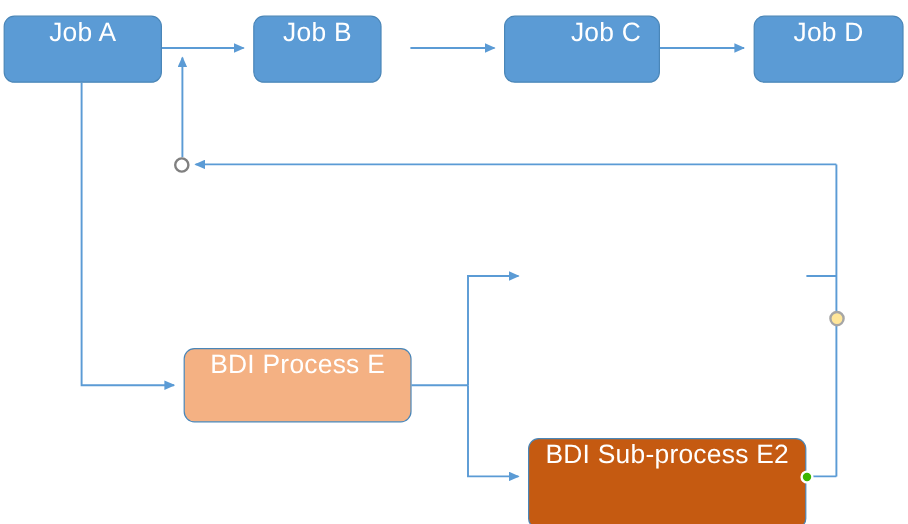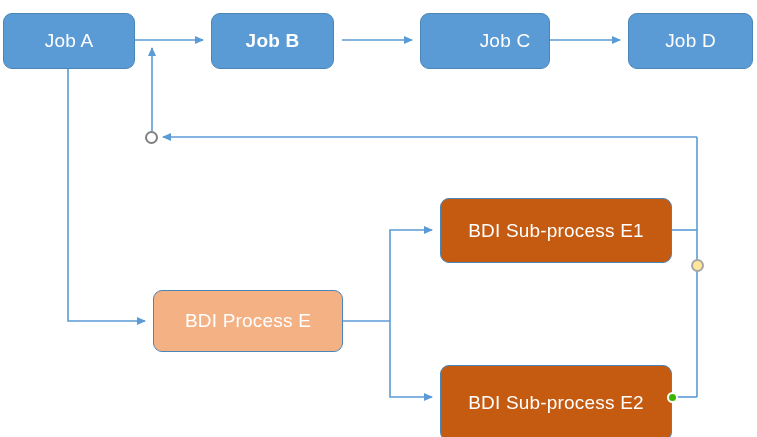--- a/index.html
+++ b/index.html
@@ -21,44 +21,43 @@
     position: absolute;
     left: 0;
     top: 0;
     width: 757px;
     height: 437px;
   }
   .node {
     position: absolute;
     box-sizing: border-box;
     display: flex;
-    align-items: center;
     justify-content: center;
     border-radius: 9px;
     color: #ffffff;
-    font-size: 19px;
+    font-size: 22px;
     font-weight: 400;
     letter-spacing: 0.2px;
     white-space: nowrap;
     z-index: 5;
   }
   .node-job {
     background: #5b9bd5;
     border: 1px solid #4a86b8;
   }
   .node-process {
     background: #f4b183;
     border: 1px solid #4a86b8;
   }
   .node-subprocess {
     background: #c55a11;
     border: 1px solid #4a86b8;
   }
   .job-a   { left: 3px;   top: 13px;  width: 132px; height: 56px; }
-  .job-b   { left: 211px; top: 13px;  width: 123px; height: 56px; font-weight: bold; }
+  .job-b   { left: 211px; top: 13px;  width: 107px; height: 56px; }
   .job-c   { left: 420px; top: 13px;  width: 130px; height: 56px; padding-left: 40px; }
   .job-d   { left: 628px; top: 13px;  width: 125px; height: 56px; }
   .proc-e  { left: 153px; top: 290px; width: 190px; height: 62px; }
   .sub-e1  { left: 440px; top: 198px; width: 232px; height: 65px; }
   .sub-e2  { left: 440px; top: 365px; width: 232px; height: 76px; }
   .endpoint {
     position: absolute;
     border-radius: 50%;
     box-sizing: border-box;
     z-index: 8;
@@ -156,23 +155,20 @@
   </div>
 
   <div class="node node-job job-d">
     <span>Job D</span>
   </div>
 
   <div class="node node-process proc-e">
     <span>BDI Process E</span>
   </div>
 
-  <div class="node node-subprocess sub-e1">
-    <span>BDI Sub-process E1</span>
-  </div>
 
   <div class="node node-subprocess sub-e2">
     <span>BDI Sub-process E2</span>
   </div>
 
   <div class="endpoint endpoint-hollow" style="left:145px; top:131px;"></div>
 
   <div class="endpoint endpoint-yellow" style="left:691px; top:259px;"></div>
 
   <div class="endpoint endpoint-green" style="left:667px; top:392px;"></div>

